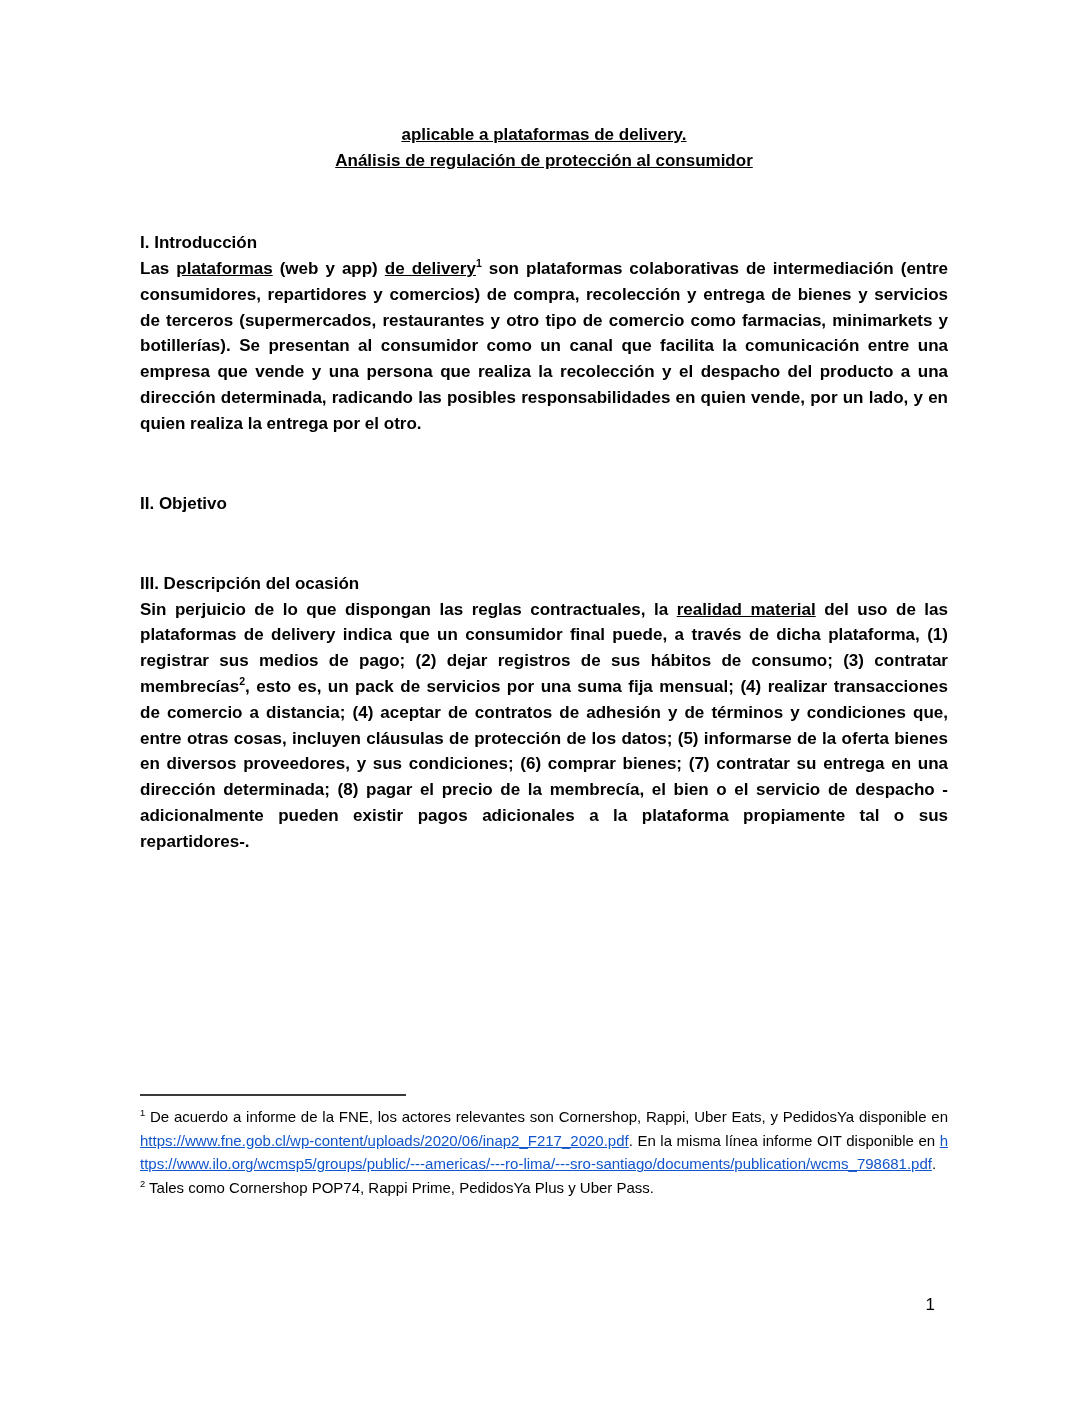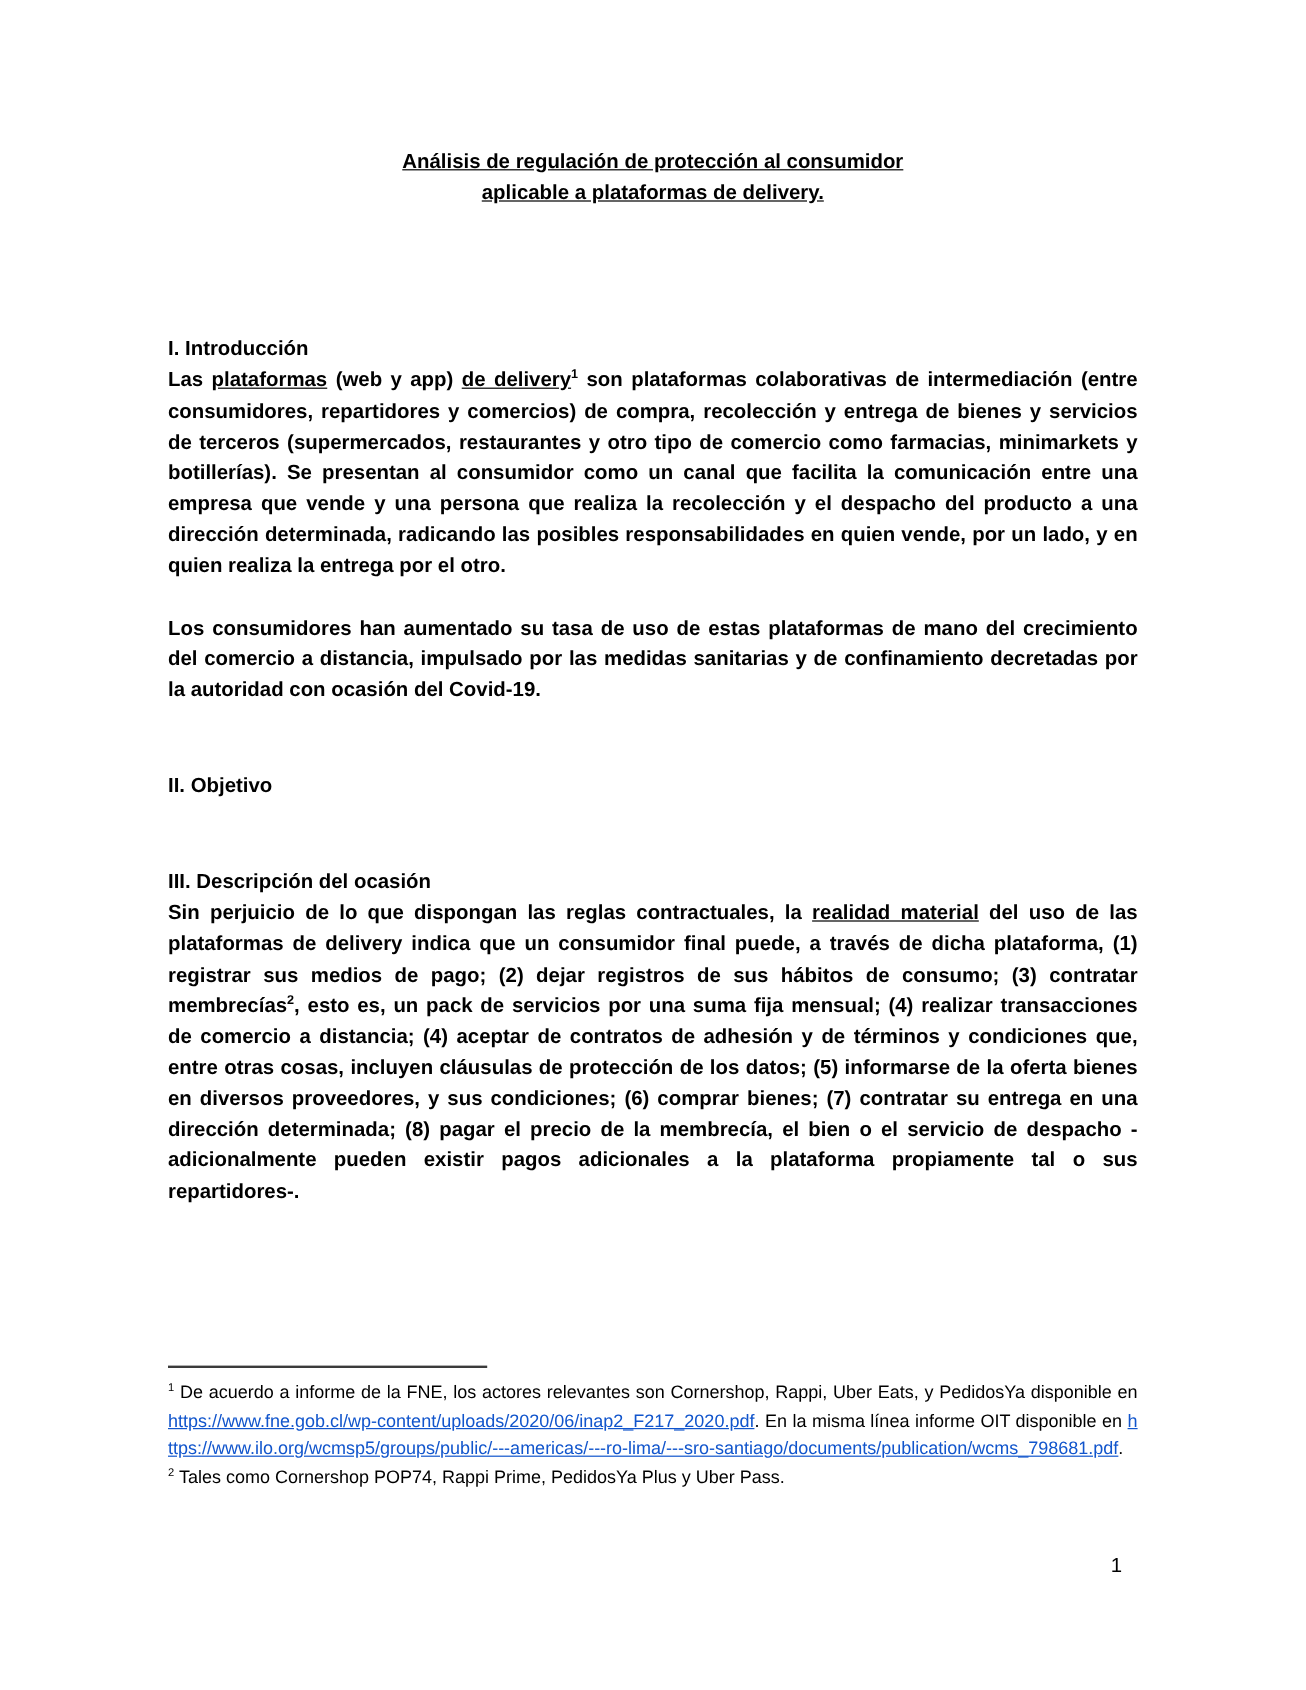--- a/index.html
+++ b/index.html
@@ -33,21 +33,21 @@
     width: 100%;
   }
   .sec-heading {
     margin: 54px 0 0 0;
     font-size: 17px;
     font-weight: bold;
     line-height: 26px;
     text-align: left;
   }
   .doc-body .sec-heading:first-child {
-    margin-top: 104px;
+    margin-top: 56px;
   }
   .para {
     margin: 0;
     font-size: 17px;
     font-weight: bold;
     line-height: 25.8px;
     text-align: justify;
   }
   .para + .para {
     margin-top: 26px;
@@ -57,21 +57,21 @@
   }
   sup {
     font-size: 0.62em;
     line-height: 0;
     vertical-align: super;
   }
   .footnotes {
     position: absolute;
     left: 140px;
     right: 140px;
-    top: 1138px;
+    top: 1094px;
   }
   .fn-rule {
     width: 266px;
     height: 0;
     border-top: 2px solid #3b3b3b;
     margin-bottom: 9px;
   }
   .footnote {
     font-size: 15px;
     line-height: 23.5px;
@@ -89,28 +89,27 @@
     font-size: 17px;
     line-height: 26px;
   }
 </style>
 </head>
 <body>
 
 <div class="page">
 
   <h1 class="doc-title">
+    <span class="tline">aplicable a plataformas de delivery.</span>
     <span class="tline">Análisis de regulación de protección al consumidor</span>
-    <span class="tline">aplicable a plataformas de delivery.</span>
   </h1>
 
   <div class="doc-body" id="doc-body">
       <h2 class="sec-heading">I. Introducción</h2>
       <p class="para"><span>Las </span><span class="u">plataformas</span><span> (web y app) </span><span class="u">de delivery</span><sup>1</sup><span> son plataformas colaborativas de intermediación (entre consumidores, repartidores y comercios) de compra, recolección y entrega de bienes y servicios de terceros (supermercados, restaurantes y otro tipo de comercio como farmacias, minimarkets y botillerías). Se presentan al consumidor como un canal que facilita la comunicación entre una empresa que vende y una persona que realiza la recolección y el despacho del producto a una dirección determinada, radicando las posibles responsabilidades en quien vende, por un lado, y en quien realiza la entrega por el otro.</span></p>
-      <p class="para"><span>Los consumidores han aumentado su tasa de uso de estas plataformas de mano del crecimiento del comercio a distancia, impulsado por las medidas sanitarias y de confinamiento decretadas por la autoridad con ocasión del Covid-19.</span></p>
       <h2 class="sec-heading">II. Objetivo</h2>
       <h2 class="sec-heading">III. Descripción del ocasión</h2>
       <p class="para"><span>Sin perjuicio de lo que dispongan las reglas contractuales, la </span><span class="u">realidad material</span><span> del uso de las plataformas de delivery indica que un consumidor final puede, a través de dicha plataforma, (1) registrar sus medios de pago; (2) dejar registros de sus hábitos de consumo; (3) contratar membrecías</span><sup>2</sup><span>, esto es, un pack de servicios por una suma fija mensual; (4) realizar transacciones de comercio a distancia; (4) aceptar de contratos de adhesión y de términos y condiciones que, entre otras cosas, incluyen cláusulas de protección de los datos; (5) informarse de la oferta bienes en diversos proveedores, y sus condiciones; (6) comprar bienes; (7) contratar su entrega en una dirección determinada; (8) pagar el precio de la membrecía, el bien o el servicio de despacho -adicionalmente pueden existir pagos adicionales a la plataforma propiamente tal o sus repartidores-.</span></p>
     </div>
 
   <div class="footnotes">
     <div class="fn-rule"></div>
     <div id="fn-list">
         <div class="footnote"><sup>1</sup><span> De acuerdo a informe de la FNE, los actores relevantes son Cornershop, Rappi, Uber Eats, y PedidosYa disponible en </span><a href="#" style="color: rgb(17, 85, 204);">https://www.fne.gob.cl/wp-content/uploads/2020/06/inap2_F217_2020.pdf</a><span>. En la misma línea informe OIT disponible en </span><a href="#" style="color: rgb(17, 85, 204);">https://www.ilo.org/wcmsp5/groups/public/---americas/---ro-lima/---sro-santiago/documents/publication/wcms_798681.pdf</a><span>.</span></div>
         <div class="footnote"><sup>2</sup><span> Tales como Cornershop POP74, Rappi Prime, PedidosYa Plus y Uber Pass.</span></div>

